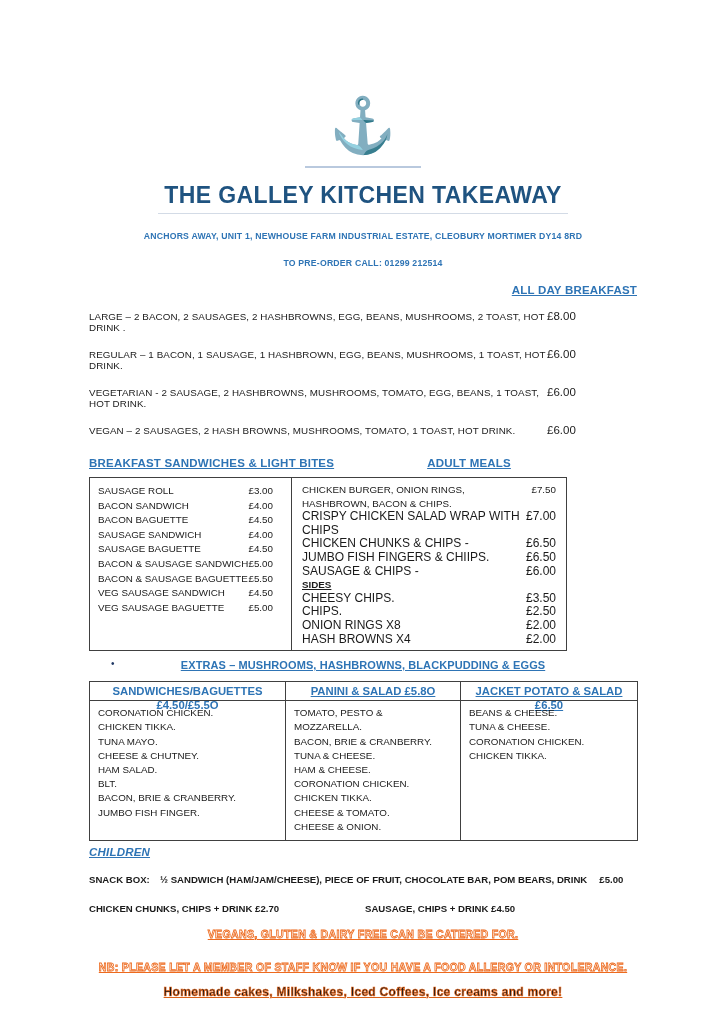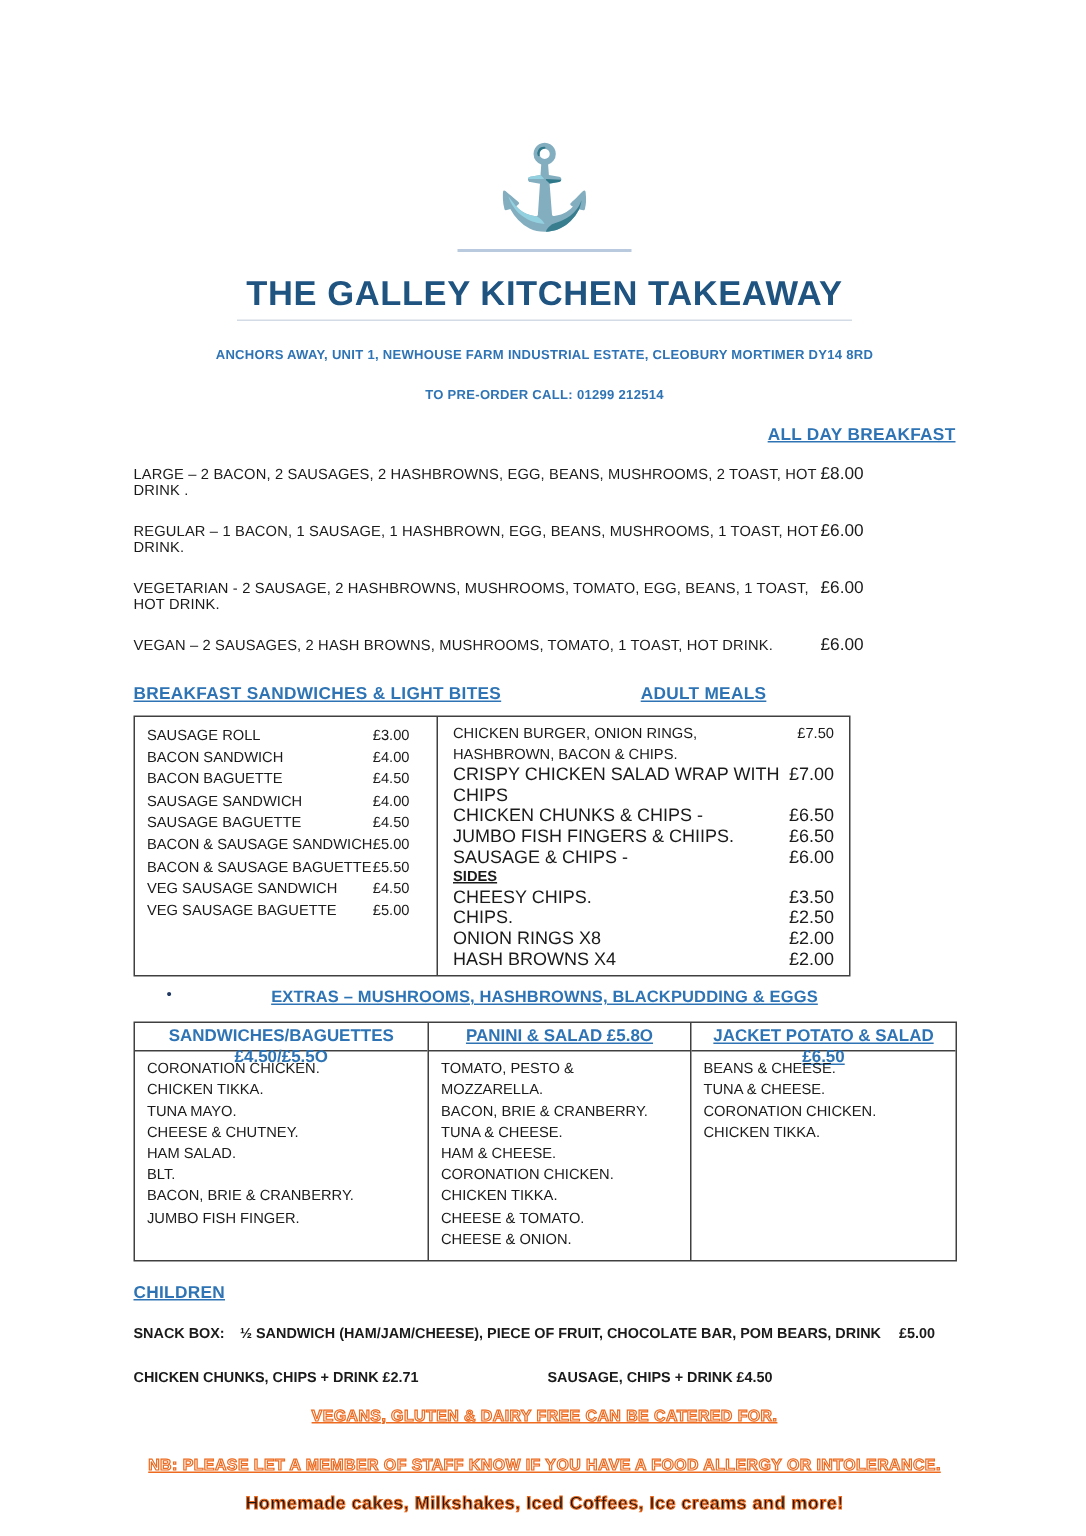--- a/index.html
+++ b/index.html
@@ -66,41 +66,41 @@
   .t2-head{
     height:19px;box-sizing:border-box;border-bottom:1px solid #404040;
     text-align:center;padding-top:2px;
   }
   .t2-head div{font-size:11.3px;font-weight:bold;color:#2e74b5;line-height:14px;}
   .t2-head .u{text-decoration:underline;text-decoration-color:#2e74b5;}
   .t2-body{padding:5px 8px 6px 8px;min-height:102px;}
   .t2-item{font-size:9.8px;line-height:14.2px;}
 
   
-  .sec-children{margin-top:15px;}
+  .sec-children{margin-top:5px;font-style:italic;}
   .snack{display:flex;margin-top:16px;font-size:9.6px;font-weight:bold;align-items:baseline;}
   .snack-label{flex:0 0 71px;}
   .snack-desc{margin-left:0;}
   .snack-price{margin-left:12px;}
   .kids{position:relative;margin-top:18px;font-size:9.6px;font-weight:bold;line-height:12px;height:12px;}
   .kids .meal2{position:absolute;left:276px;top:0;}
 
   
   .notice{text-align:center;font-weight:bold;}
   .notice .txt{letter-spacing:.3px;}
   .n1{margin-top:21px;font-size:10.6px;}
   .n2{margin-top:13px;font-size:10.6px;}
   .n3{margin-top:12px;font-size:12px;}
   .outline .txt{
     color:#ffffff;-webkit-text-stroke:0.8px #ed6a1e;
     text-decoration:underline;text-decoration-color:#ed6a1e;text-decoration-thickness:1px;
   }
   .solid .txt{
     color:#161616;-webkit-text-stroke:0.7px #ed6a1e;
-    text-decoration-color:#d95f14;text-decoration-thickness:1px;
+    text-decoration:underline;text-decoration-color:#d95f14;text-decoration-thickness:1px;
   }
 </style>
 </head>
 <body>
 
 <div class="page">
 
   <div class="header">
     <div class="anchor">⚓</div>
     <div class="anchor-divider"></div>
@@ -269,21 +269,21 @@
 
   <h2 class="sec sec-children">CHILDREN</h2>
 
   <div class="snack">
     <span class="snack-label">SNACK BOX:</span>
     <span class="snack-desc">½ SANDWICH (HAM/JAM/CHEESE),  PIECE OF FRUIT, CHOCOLATE BAR, POM BEARS, DRINK</span>
     <span class="snack-price">£5.00</span>
   </div>
 
   <div class="kids">
-    <span class="meal1">CHICKEN  CHUNKS,  CHIPS + DRINK  £2.71</span>
+    <span class="meal1">CHICKEN  CHUNKS,  CHIPS + DRINK  £2.70</span>
     <span class="meal2">SAUSAGE, CHIPS + DRINK  £4.50</span>
   </div>
 
   <div class="notice outline n2">
     <span class="txt">VEGANS, GLUTEN &amp; DAIRY FREE CAN BE CATERED FOR.</span>
   </div>
   <div class="notice outline n1">
     <span class="txt">NB: PLEASE LET A MEMBER OF STAFF KNOW IF YOU HAVE A FOOD ALLERGY OR INTOLERANCE.</span>
   </div>
   <div class="notice solid n3">

